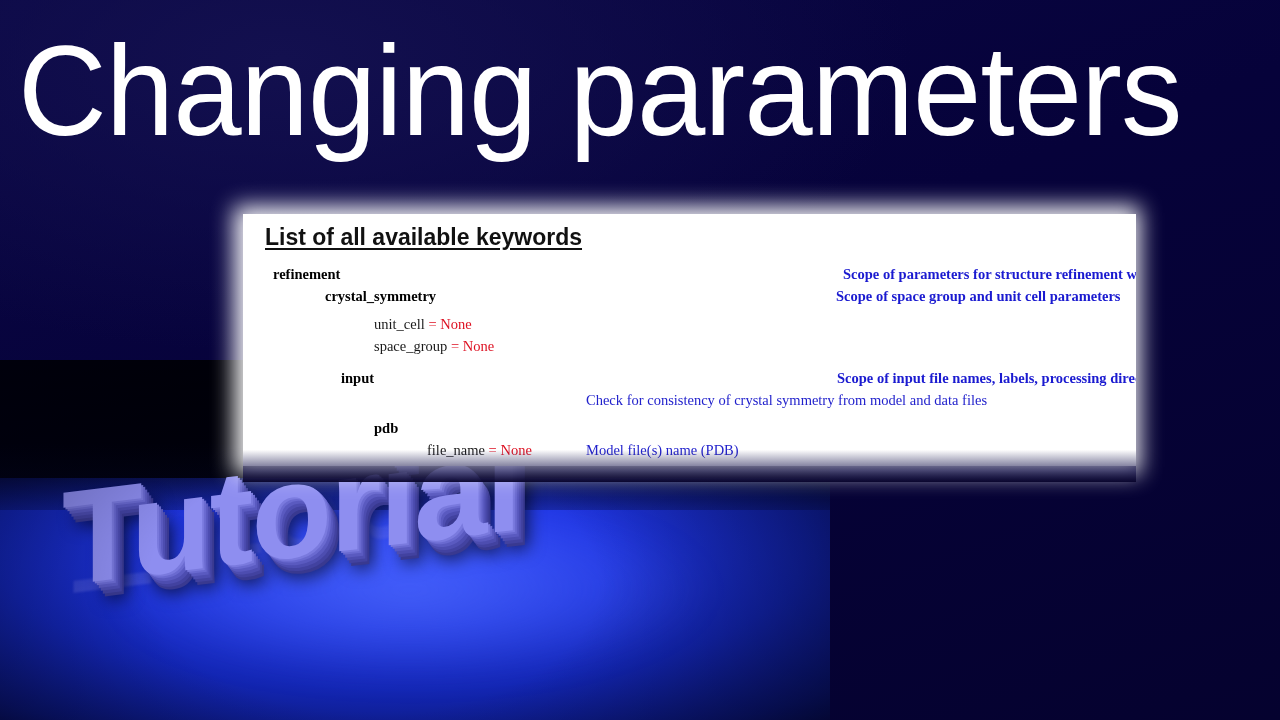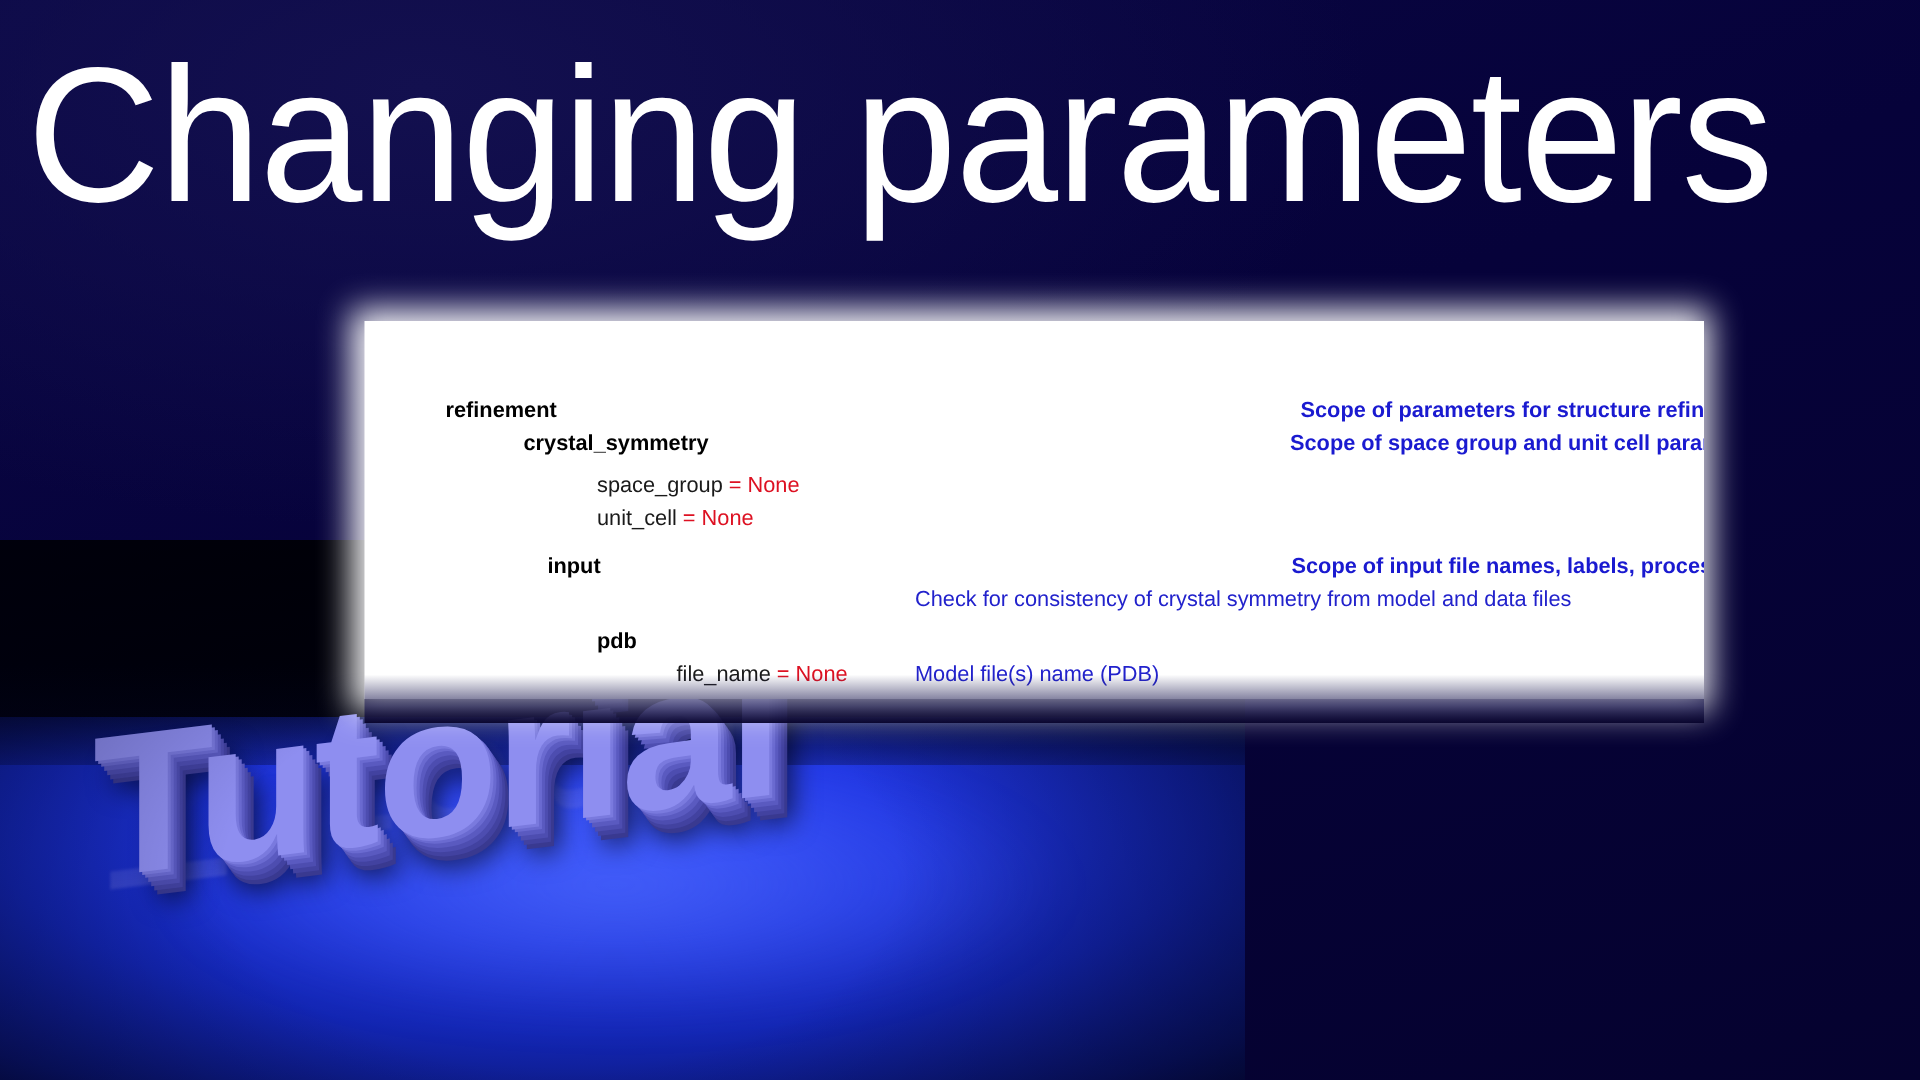--- a/index.html
+++ b/index.html
@@ -152,23 +152,22 @@
     font-weight: 700;
     color: #111111;
     text-decoration: underline;
     text-underline-offset: 3px;
   }
   .kw-body {
     position: absolute;
     left: 0;
     top: 52px;
     width: 855px;
-    font-family: Liberation Sans, sans-serif;
+    font-family: Liberation Serif, serif;
     font-size: 14.5px;
-    padding-left: 24px;
   }
   .kw-row {
     position: relative;
     height: 22px;
     white-space: pre;
   }
   .kw-left {
     position: absolute;
     top: 0;
     white-space: pre;
@@ -198,26 +197,27 @@
     <div class="tut-floor"></div>
     <div class="tut-floorglow"></div>
     <div class="tut-dark"></div>
     <div class="tut-word-ref">Tutorial</div>
     <div class="tut-word">Tutorial</div>
     <div class="tut-vignette"></div>
   </div>
 
   <div class="card-glow"></div>
   <div class="card">
+    <div class="card-head">List of all available keywords</div>
     <div class="kw-body" id="kw-body">
         <div class="kw-row"><span class="kw-left" style="left: 30px;"><span class="scope-name">refinement</span></span><span class="kw-right desc-b" style="left: 600px;">Scope of parameters for structure refinement with phenix.refine</span></div>
         <div class="kw-row"><span class="kw-left" style="left: 82px;"><span class="scope-name">crystal_symmetry</span></span><span class="kw-right desc-b" style="left: 593px;">Scope of space group and unit cell parameters</span></div>
         <div class="spacer" style="height: 6px;"></div>
+        <div class="kw-row"><span class="kw-left" style="left: 131px;"><span class="param-name">unit_cell</span><span class="val"> = </span><span class="val">None</span></span></div>
         <div class="kw-row"><span class="kw-left" style="left: 131px;"><span class="param-name">space_group</span><span class="val"> = </span><span class="val">None</span></span></div>
-        <div class="kw-row"><span class="kw-left" style="left: 131px;"><span class="param-name">unit_cell</span><span class="val"> = </span><span class="val">None</span></span></div>
         <div class="spacer" style="height: 10px;"></div>
         <div class="kw-row"><span class="kw-left" style="left: 98px;"><span class="scope-name">input</span></span><span class="kw-right desc-b" style="left: 594px;">Scope of input file names, labels, processing directions</span></div>
         <div class="kw-row"><span class="kw-right desc" style="left: 343px;">Check for consistency of crystal symmetry from model and data files</span></div>
         <div class="spacer" style="height: 6px;"></div>
         <div class="kw-row"><span class="kw-left" style="left: 131px;"><span class="scope-name">pdb</span></span></div>
         <div class="kw-row"><span class="kw-left" style="left: 184px;"><span class="param-name">file_name</span><span class="val"> = </span><span class="val">None</span></span><span class="kw-right desc" style="left: 343px;">Model file(s) name (PDB)</span></div>
       </div>
   </div>
   <div class="card-fade"></div>
 

